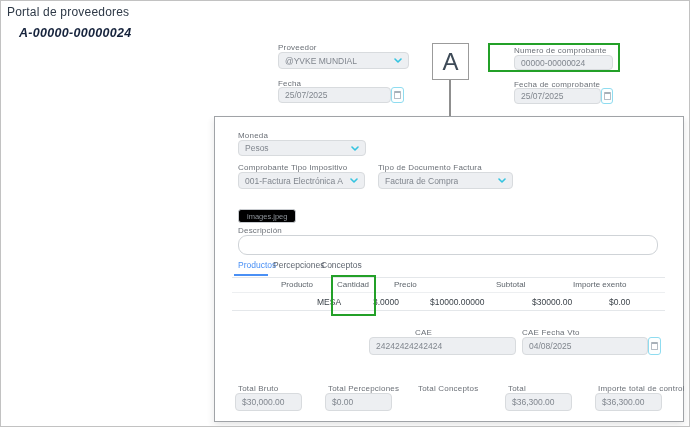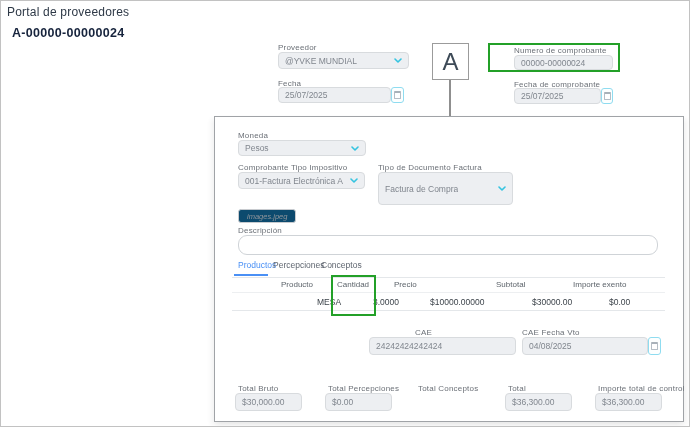--- a/index.html
+++ b/index.html
@@ -13,36 +13,36 @@
   .field.select { justify-content:space-between; }
   .field .val { overflow:hidden; text-overflow:ellipsis; }
   .white-input { background:#fff; border:1px solid #cfd3d7; border-radius:9px; }
   .cal-btn { background:#fdffff; border:1px solid #8fdcf0; border-radius:3px; display:flex; align-items:center; justify-content:center; cursor:pointer; }
   .cal-glyph { width:7px; height:8px; border:1px solid #b6bec6; border-top:2.5px solid #a8b1b9; border-radius:1px; background:#fff; }
   .chev { display:flex; align-items:center; flex:0 0 auto; margin-left:4px; }
   .marker-box { border:1px solid #9b9b9b; background:#fff; display:flex; align-items:center; justify-content:center; font-size:24px; color:#3d4a57; }
   .marker-line { background:#8f8f8f; }
   .green-box { border:2px solid #23a028; background:transparent; pointer-events:none; }
   .panel { border:1px solid #a0a3a7; background:#fff; box-shadow:-3px 3px 5px rgba(0,0,0,.05), 3px 3px 5px rgba(0,0,0,.05); }
-  .chip { background:#0c4a6e; border:1px solid #c8cbcf; border-radius:3px; font-size:7.5px; color:#8f959b; display:flex; align-items:center; padding:0 8px;font-style:italic; }
+  .chip { background:#000000; border:1px solid #c8cbcf; border-radius:3px; font-size:7.5px; color:#8f959b; display:flex; align-items:center; padding:0 8px; }
   .tab { font-size:8.5px; color:#5f6670; cursor:pointer; white-space:nowrap; }
   .tab.active { color:#4a90f5; }
   .tab-underline { background:#4a90f5; height:2px; }
   .divider { background:#e4e7ea; height:1px; }
   .divider.light { background:#edeff1; }
   .th { font-size:8px; color:#5d646b; white-space:nowrap; }
   .td { font-size:8.5px; color:#3c434a; white-space:nowrap;padding-left:36px; }
 </style>
 </head>
 <body>
 
 <div class="page">
 
   <div class="abs page-title" style="left:6px;top:4px;">Portal de proveedores</div>
-  <div class="abs doc-code" style="left:11px;top:25px;">A-00000-00000024</div>
+  <div class="abs doc-code" style="left:18px;top:25px;font-style:italic;">A-00000-00000024</div>
 
   <div class="abs lbl" style="left:277px;top:42px;">Proveedor</div>
   <div class="abs field select" style="left:277px;top:51px;width:131px;height:17px;">
     <span class="val">@YVKE MUNDIAL</span>
     <span class="chev">
       <svg width="8" height="5" viewBox="0 0 8 5">
           <path d="M1 1l3 3 3-3" stroke="#35c4e0" stroke-width="1.6" fill="none" stroke-linecap="round" stroke-linejoin="round"></path>
         </svg>
     </span>
   </div>
@@ -90,21 +90,21 @@
   <div class="abs field select" style="left:237px;top:171px;width:127px;height:17px;">
     <span class="val">001-Factura Electrónica A</span>
     <span class="chev">
       <svg width="8" height="5" viewBox="0 0 8 5">
           <path d="M1 1l3 3 3-3" stroke="#35c4e0" stroke-width="1.6" fill="none" stroke-linecap="round" stroke-linejoin="round"></path>
         </svg>
     </span>
   </div>
 
   <div class="abs lbl" style="left:377px;top:162px;">Tipo de Documento Factura</div>
-  <div class="abs field select" style="left:377px;top:171px;width:135px;height:33px;">
+  <div class="abs field select" style="left:377px;top:171px;width:135px;height:17px;">
     <span class="val">Factura de Compra</span>
     <span class="chev">
       <svg width="8" height="5" viewBox="0 0 8 5">
           <path d="M1 1l3 3 3-3" stroke="#35c4e0" stroke-width="1.6" fill="none" stroke-linecap="round" stroke-linejoin="round"></path>
         </svg>
     </span>
   </div>
 
   <div class="abs chip" style="left:237px;top:208px;height:14px;">
     <span>images.jpeg</span>

